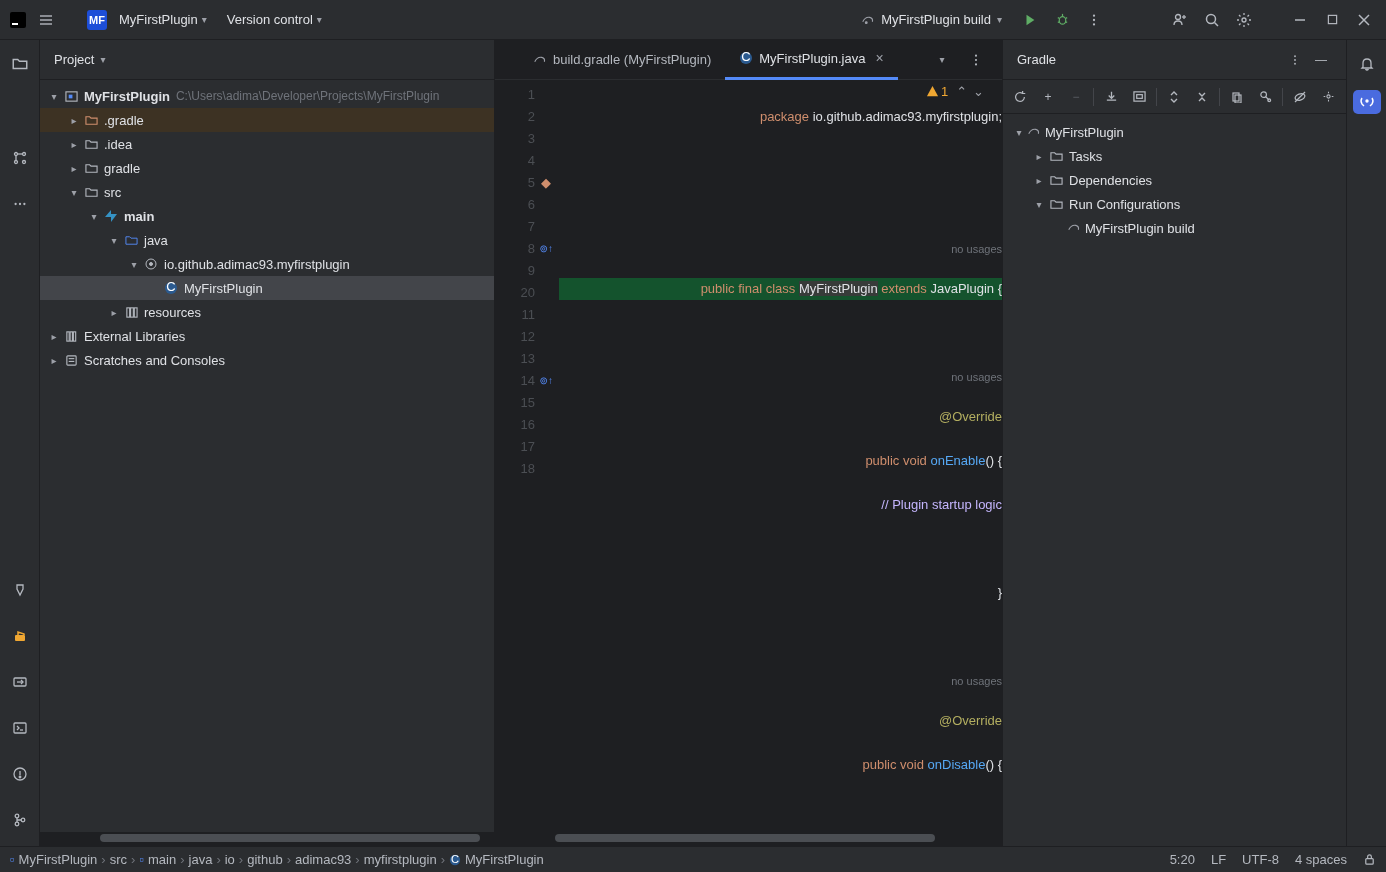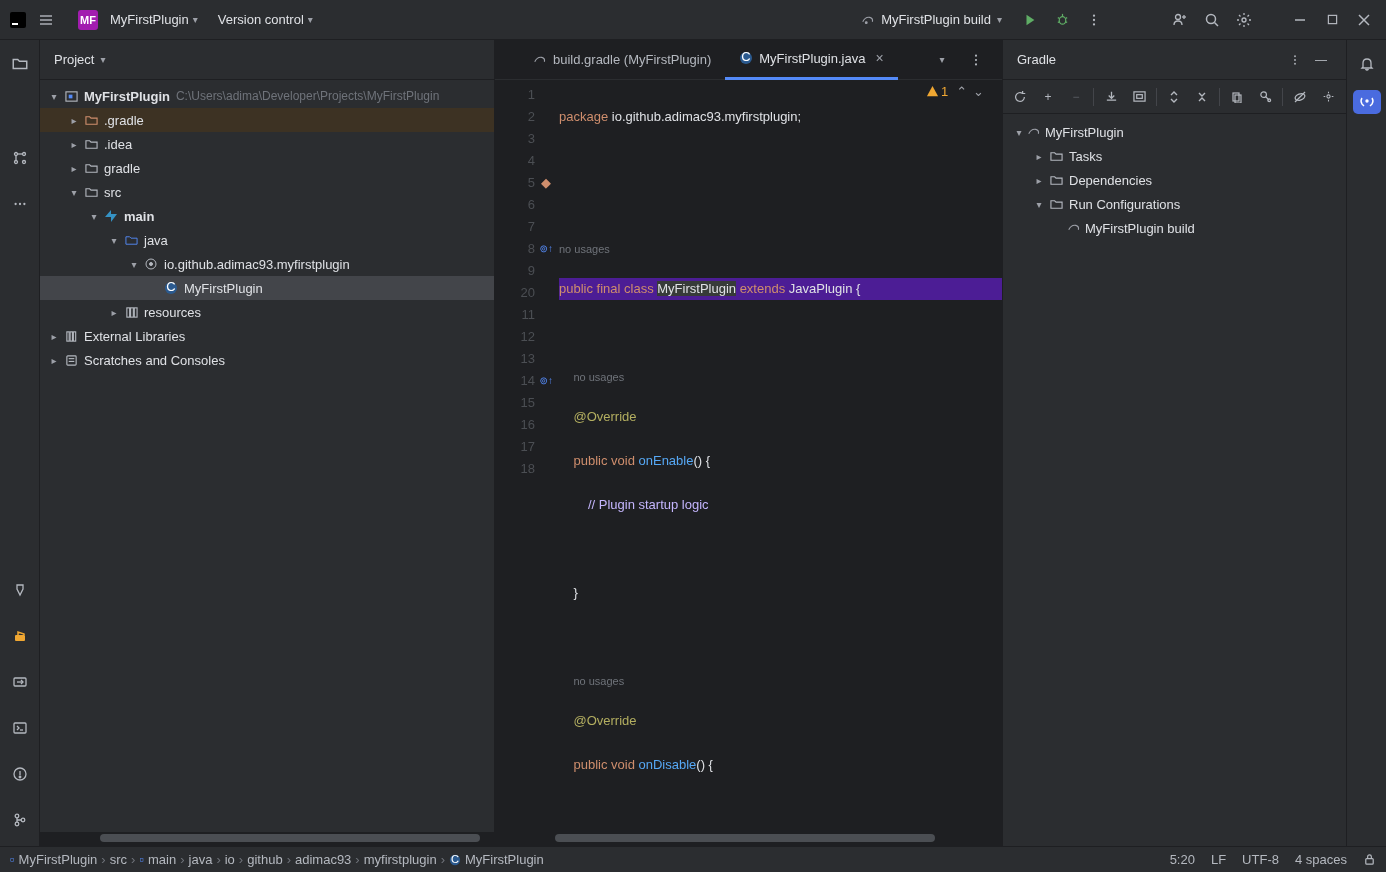--- a/index.html
+++ b/index.html
@@ -1,20 +1,20 @@
 <!DOCTYPE html>
 <html><head>
 <meta charset="utf-8">
 <style>
 * { margin: 0; padding: 0; box-sizing: border-box; font-family: 'Segoe UI', 'Arial', sans-serif; font-size: 13px; }
 body { background: #1e1f22; color: #dfe1e5; width: 1386px; height: 872px; overflow: hidden; display: flex; flex-direction: column; }
 .titlebar { height: 40px; background: #2b2d30; display: flex; align-items: center; padding: 0 8px; gap: 4px; border-bottom: 1px solid #1e1f22; }
 .app-icon { width: 20px; height: 20px; display: flex; align-items: center; justify-content: center; }
 .hamburger { width: 28px; height: 28px; display: flex; align-items: center; justify-content: center; color: #b4b8bf; cursor: pointer; border-radius: 4px; }
-.mf-badge { background: #a21caf; color: #fff; width: 20px; height: 20px; border-radius: 3px; font-size: 11px; font-weight: 600; display: flex; align-items: center; justify-content: center; margin-left: 14px; }
+.mf-badge { background: #1d4ed8; color: #fff; width: 20px; height: 20px; border-radius: 3px; font-size: 11px; font-weight: 600; display: flex; align-items: center; justify-content: center; margin-left: 23px; }
 .tb-item { color: #dfe1e5; padding: 4px 8px; display: flex; align-items: center; gap: 4px; cursor: pointer; border-radius: 4px; }
 .tb-spacer { flex: 1; }
 .tb-icon { width: 28px; height: 28px; display: flex; align-items: center; justify-content: center; color: #b4b8bf; cursor: pointer; border-radius: 4px; }
 .run-config { display: flex; align-items: center; gap: 6px; padding: 3px 10px; cursor: pointer; border-radius: 4px; }
 .run-btn { color: #5fad65; }
 .debug-btn { color: #db5c5c; }
 .chev { font-size: 10px; color: #9da0a8; }
 
 .main-layout { flex: 1; display: flex; overflow: hidden; }
 .left-stripe { width: 40px; background: #2b2d30; border-right: 1px solid #1e1f22; display: flex; flex-direction: column; align-items: center; padding-top: 10px; gap: 18px; }
@@ -42,22 +42,22 @@
 .tabs-row { height: 40px; background: #1e1f22; display: flex; align-items: center; border-bottom: 1px solid #2b2d30; padding: 0 4px 0 24px; }
 .tab { display: flex; align-items: center; gap: 6px; padding: 0 14px; height: 40px; color: #b4b8bf; cursor: pointer; font-size: 13px; }
 .tab.active { color: #dfe1e5; border-bottom: 3px solid #548af7; background: #1e1f22; }
 .tab-close { font-size: 14px; color: #9da0a8; margin-left: 4px; }
 .tabs-right { margin-left: auto; display: flex; gap: 6px; padding-right: 8px; }
 
 .editor-body { flex: 1; display: flex; font-family: 'JetBrains Mono', 'Consolas', monospace; font-size: 13px; overflow: hidden; position: relative; }
 .gutter { width: 48px; background: #1e1f22; color: #4b4e53; text-align: right; padding: 4px 8px 4px 0; line-height: 22px; user-select: none; }
 .gut-line { height: 22px; display: flex; justify-content: flex-end; align-items: center; position: relative; }
 .code-area { flex: 1; padding: 4px 0 4px 16px; line-height: 22px; white-space: pre; overflow: auto; position: relative; }
-.code-line { height: 22px; }
-.code-line.current { background: #4c1d95; }
+.code-line { height: 22px; text-align: right; }
+.code-line.current { background: #14532d; }
 .inlay { color: #6f737a; font-size: 11px; }
 .kw { color: #cf8e6d; }
 .cls { color: #dfe1e5; }
 .ann { color: #b3ae60; }
 .com { color: #c4b5fd; }
 .fn { color: #56a8f5; }
 .hl-bg { background: #373b39; }
 .warn-badge { position: absolute; top: 4px; right: 18px; display: flex; align-items: center; gap: 2px; color: #f0a732; font-size: 12px; }
 .editor-sb { height: 14px; background: #1e1f22; position: relative; }
 .editor-sb::after { content: ''; position: absolute; left: 60px; width: 380px; height: 8px; top: 2px; background: #4b4e53; border-radius: 4px; }

